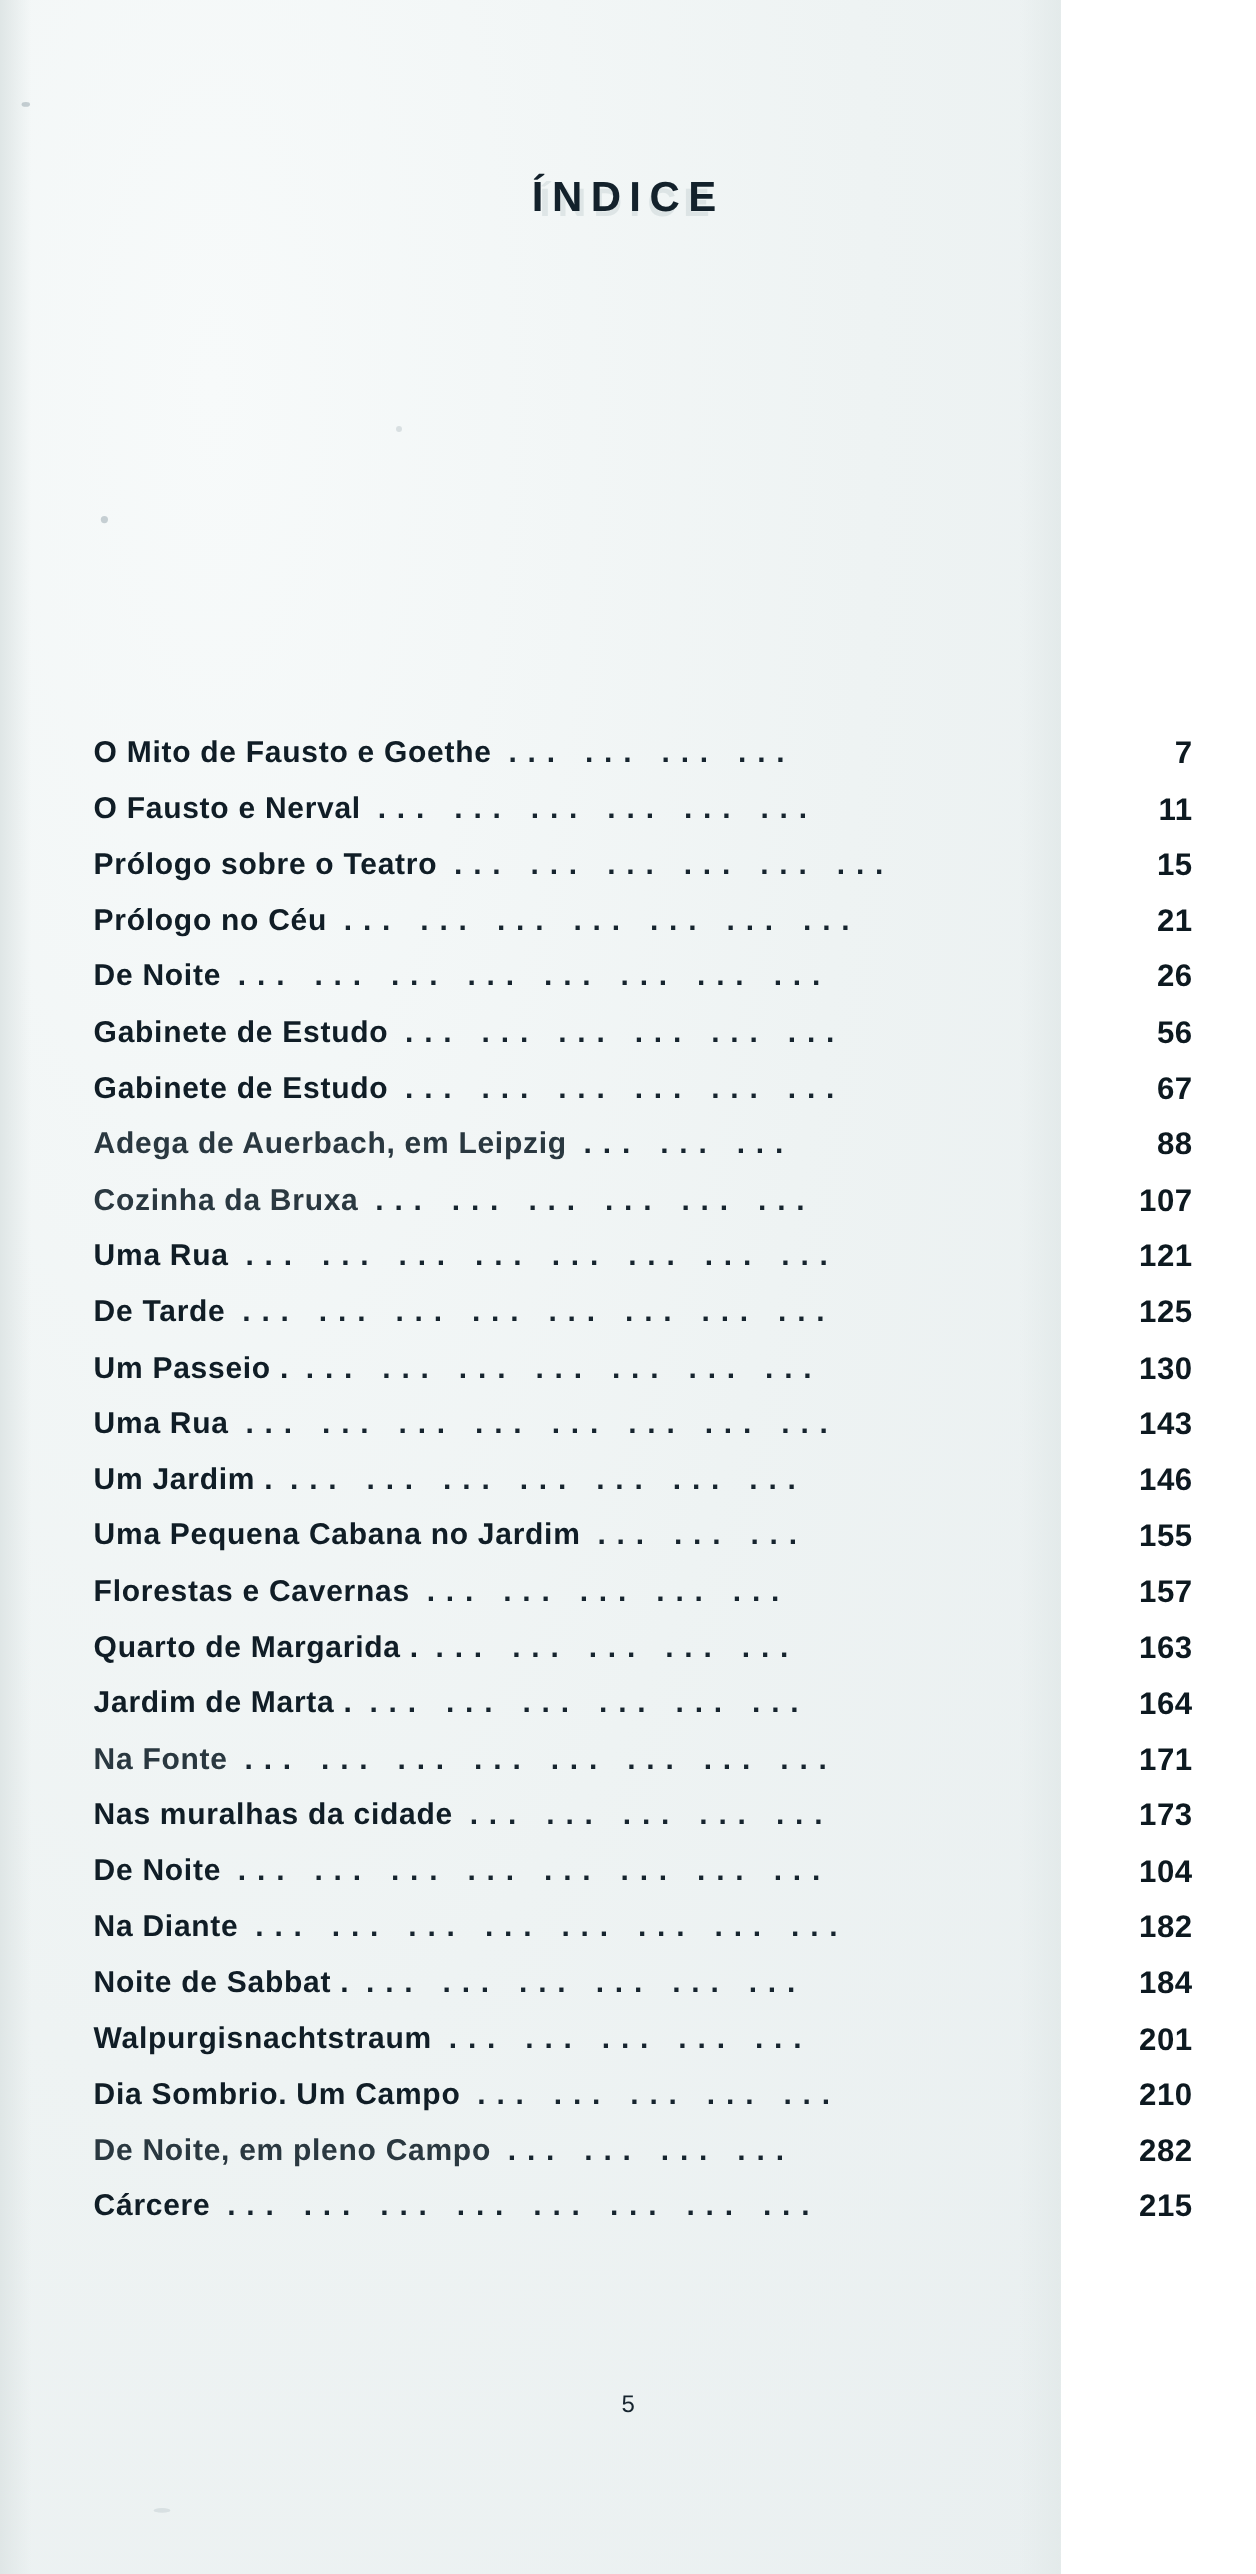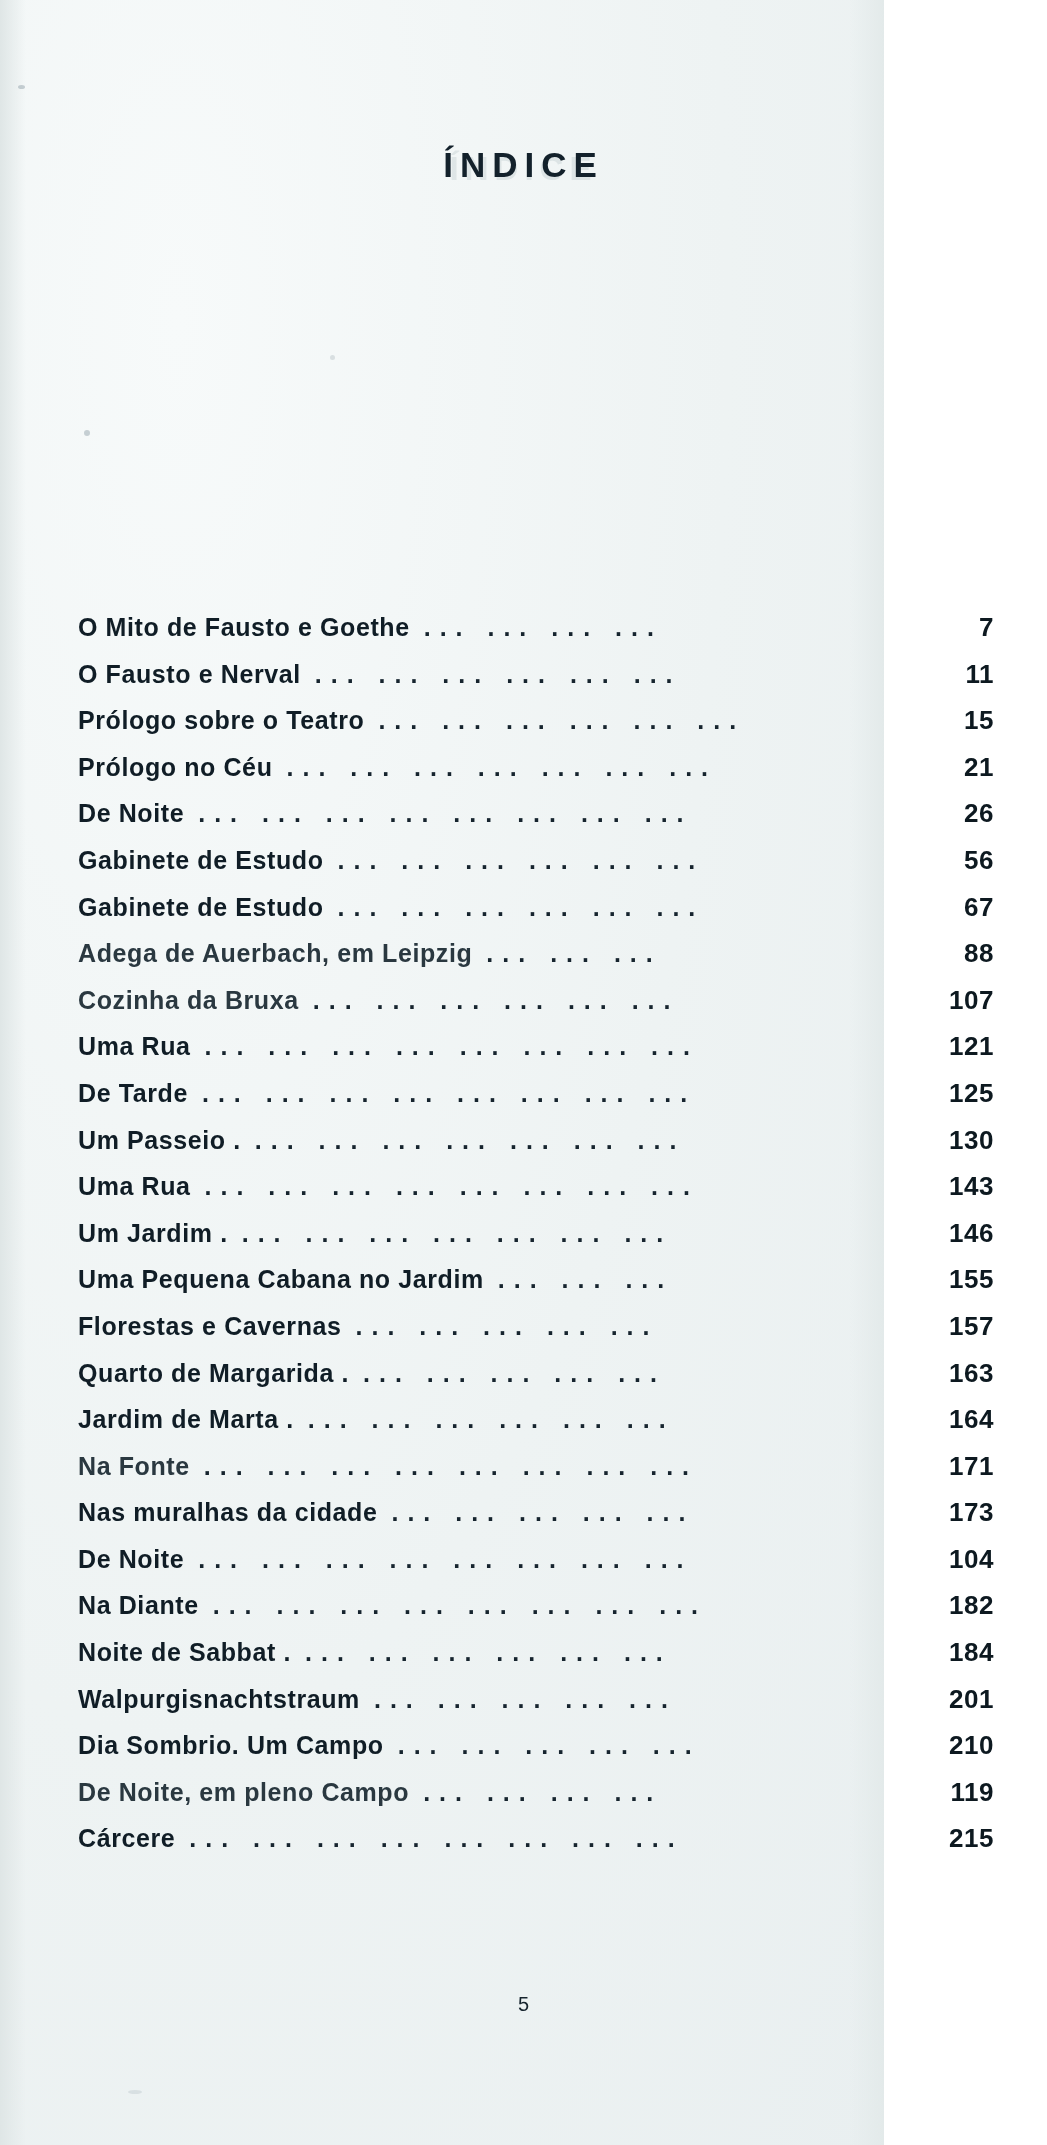--- a/index.html
+++ b/index.html
@@ -165,21 +165,21 @@
       <div class="toc-row"><span class="toc-label">Florestas e Cavernas</span><span class="toc-dots">...   ...   ...   ...   ...</span><span class="toc-page">157</span></div>
       <div class="toc-row"><span class="toc-label">Quarto de Margarida .</span><span class="toc-dots">...   ...   ...   ...   ...</span><span class="toc-page">163</span></div>
       <div class="toc-row"><span class="toc-label">Jardim de Marta .</span><span class="toc-dots">...   ...   ...   ...   ...   ...</span><span class="toc-page">164</span></div>
       <div class="toc-row"><span class="toc-label">Na Fonte</span><span class="toc-dots">...   ...   ...   ...   ...   ...   ...   ...</span><span class="toc-page">171</span></div>
       <div class="toc-row"><span class="toc-label">Nas muralhas da cidade</span><span class="toc-dots">...   ...   ...   ...   ...</span><span class="toc-page">173</span></div>
       <div class="toc-row"><span class="toc-label">De Noite</span><span class="toc-dots">...   ...   ...   ...   ...   ...   ...   ...</span><span class="toc-page">104</span></div>
       <div class="toc-row"><span class="toc-label">Na Diante</span><span class="toc-dots">...   ...   ...   ...   ...   ...   ...   ...</span><span class="toc-page">182</span></div>
       <div class="toc-row"><span class="toc-label">Noite de Sabbat .</span><span class="toc-dots">...   ...   ...   ...   ...   ...</span><span class="toc-page">184</span></div>
       <div class="toc-row"><span class="toc-label">Walpurgisnachtstraum</span><span class="toc-dots">...   ...   ...   ...   ...</span><span class="toc-page">201</span></div>
       <div class="toc-row"><span class="toc-label">Dia Sombrio. Um Campo</span><span class="toc-dots">...   ...   ...   ...   ...</span><span class="toc-page">210</span></div>
-      <div class="toc-row"><span class="toc-label">De Noite, em pleno Campo</span><span class="toc-dots">...   ...   ...   ...</span><span class="toc-page">119</span></div>
+      <div class="toc-row"><span class="toc-label">De Noite, em pleno Campo</span><span class="toc-dots">...   ...   ...   ...</span><span class="toc-page">282</span></div>
       <div class="toc-row"><span class="toc-label">Cárcere</span><span class="toc-dots">...   ...   ...   ...   ...   ...   ...   ...</span><span class="toc-page">215</span></div>
     </div>
 
   <div class="folio">5</div>
 
   <div class="speck" style="left:18px;top:85px;width:7px;height:4px;"></div>
   <div class="speck" style="left:84px;top:430px;width:6px;height:6px;"></div>
   <div class="speck" style="left:330px;top:355px;width:5px;height:5px;opacity:.6;"></div>
   <div class="speck" style="left:128px;top:2090px;width:14px;height:4px;opacity:.45;"></div>
 </div>

